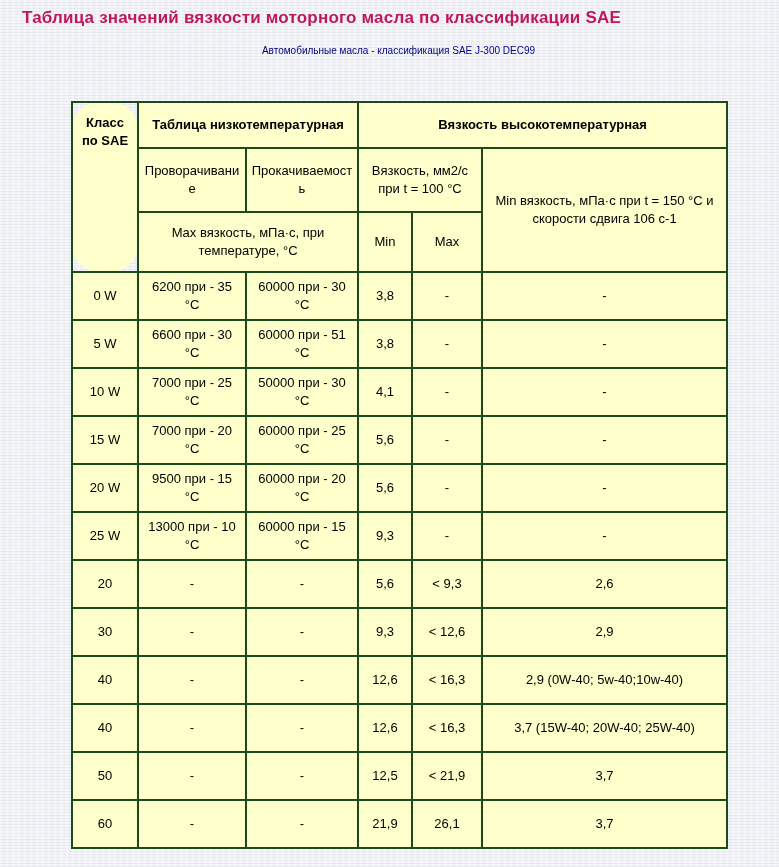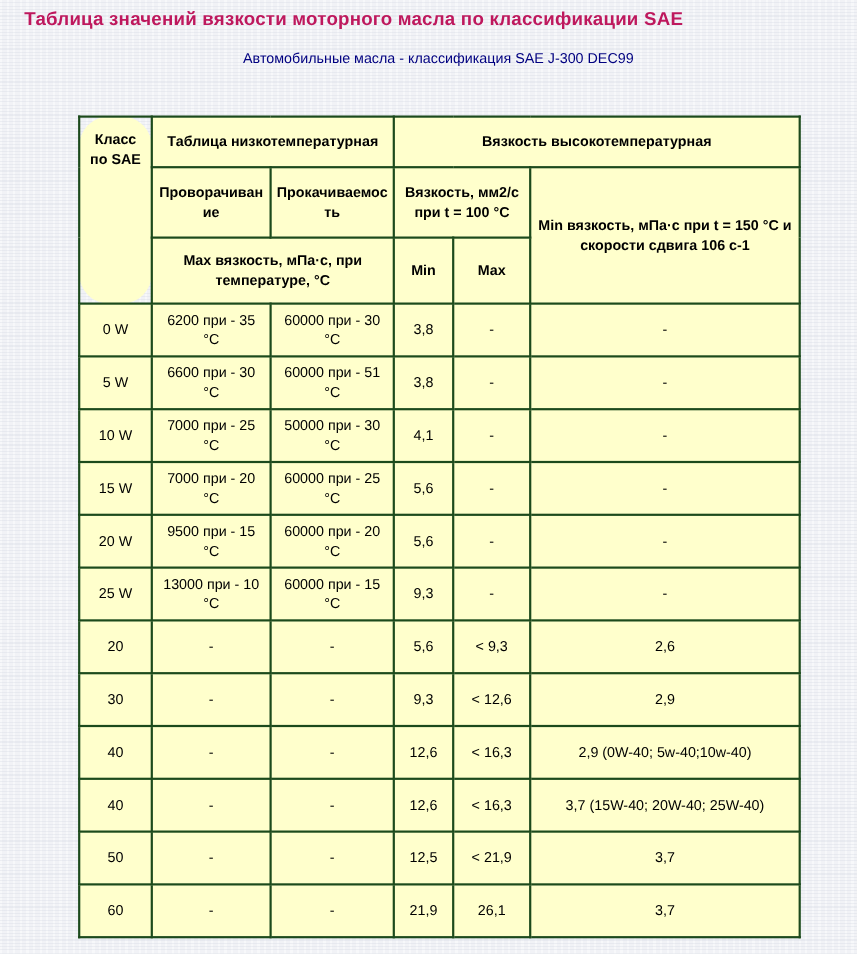--- a/index.html
+++ b/index.html
@@ -18,21 +18,21 @@
   }
   .page-title {
     color: #be185d;
     font-size: 17px;
     font-weight: bold;
     margin: 8px 0 0 22px;
     letter-spacing: 0.2px;
   }
   .page-subtitle {
     color: #000080;
-    font-size: 13px;
+    font-size: 10px;
     width: 655px;
     margin: 17px 0 0 71px;
     text-align: center;
   }
   table.viscosity {
     border-collapse: collapse;
     table-layout: fixed;
     width: 655px;
     margin: 45px 0 0 71px;
   }
@@ -52,21 +52,21 @@
     vertical-align: middle;
     padding: 3px 4px;
     line-height: 1.35;
     word-wrap: break-word;
   }
   table.viscosity thead tr.head-main th {
     font-weight: bold;
     height: 38px;
   }
   table.viscosity thead tr.head-sub th {
-    font-weight: bold;
+    font-weight: normal;
   }
   table.viscosity thead tr.head-sub1 th { height: 56px; }
   table.viscosity thead tr.head-sub2 th { height: 52px; }
   table.viscosity th.class-sae {
     vertical-align: top;
     padding-top: 11px;
     font-weight: bold;
     border-radius: 27px;
   }
   table.viscosity tbody td {

